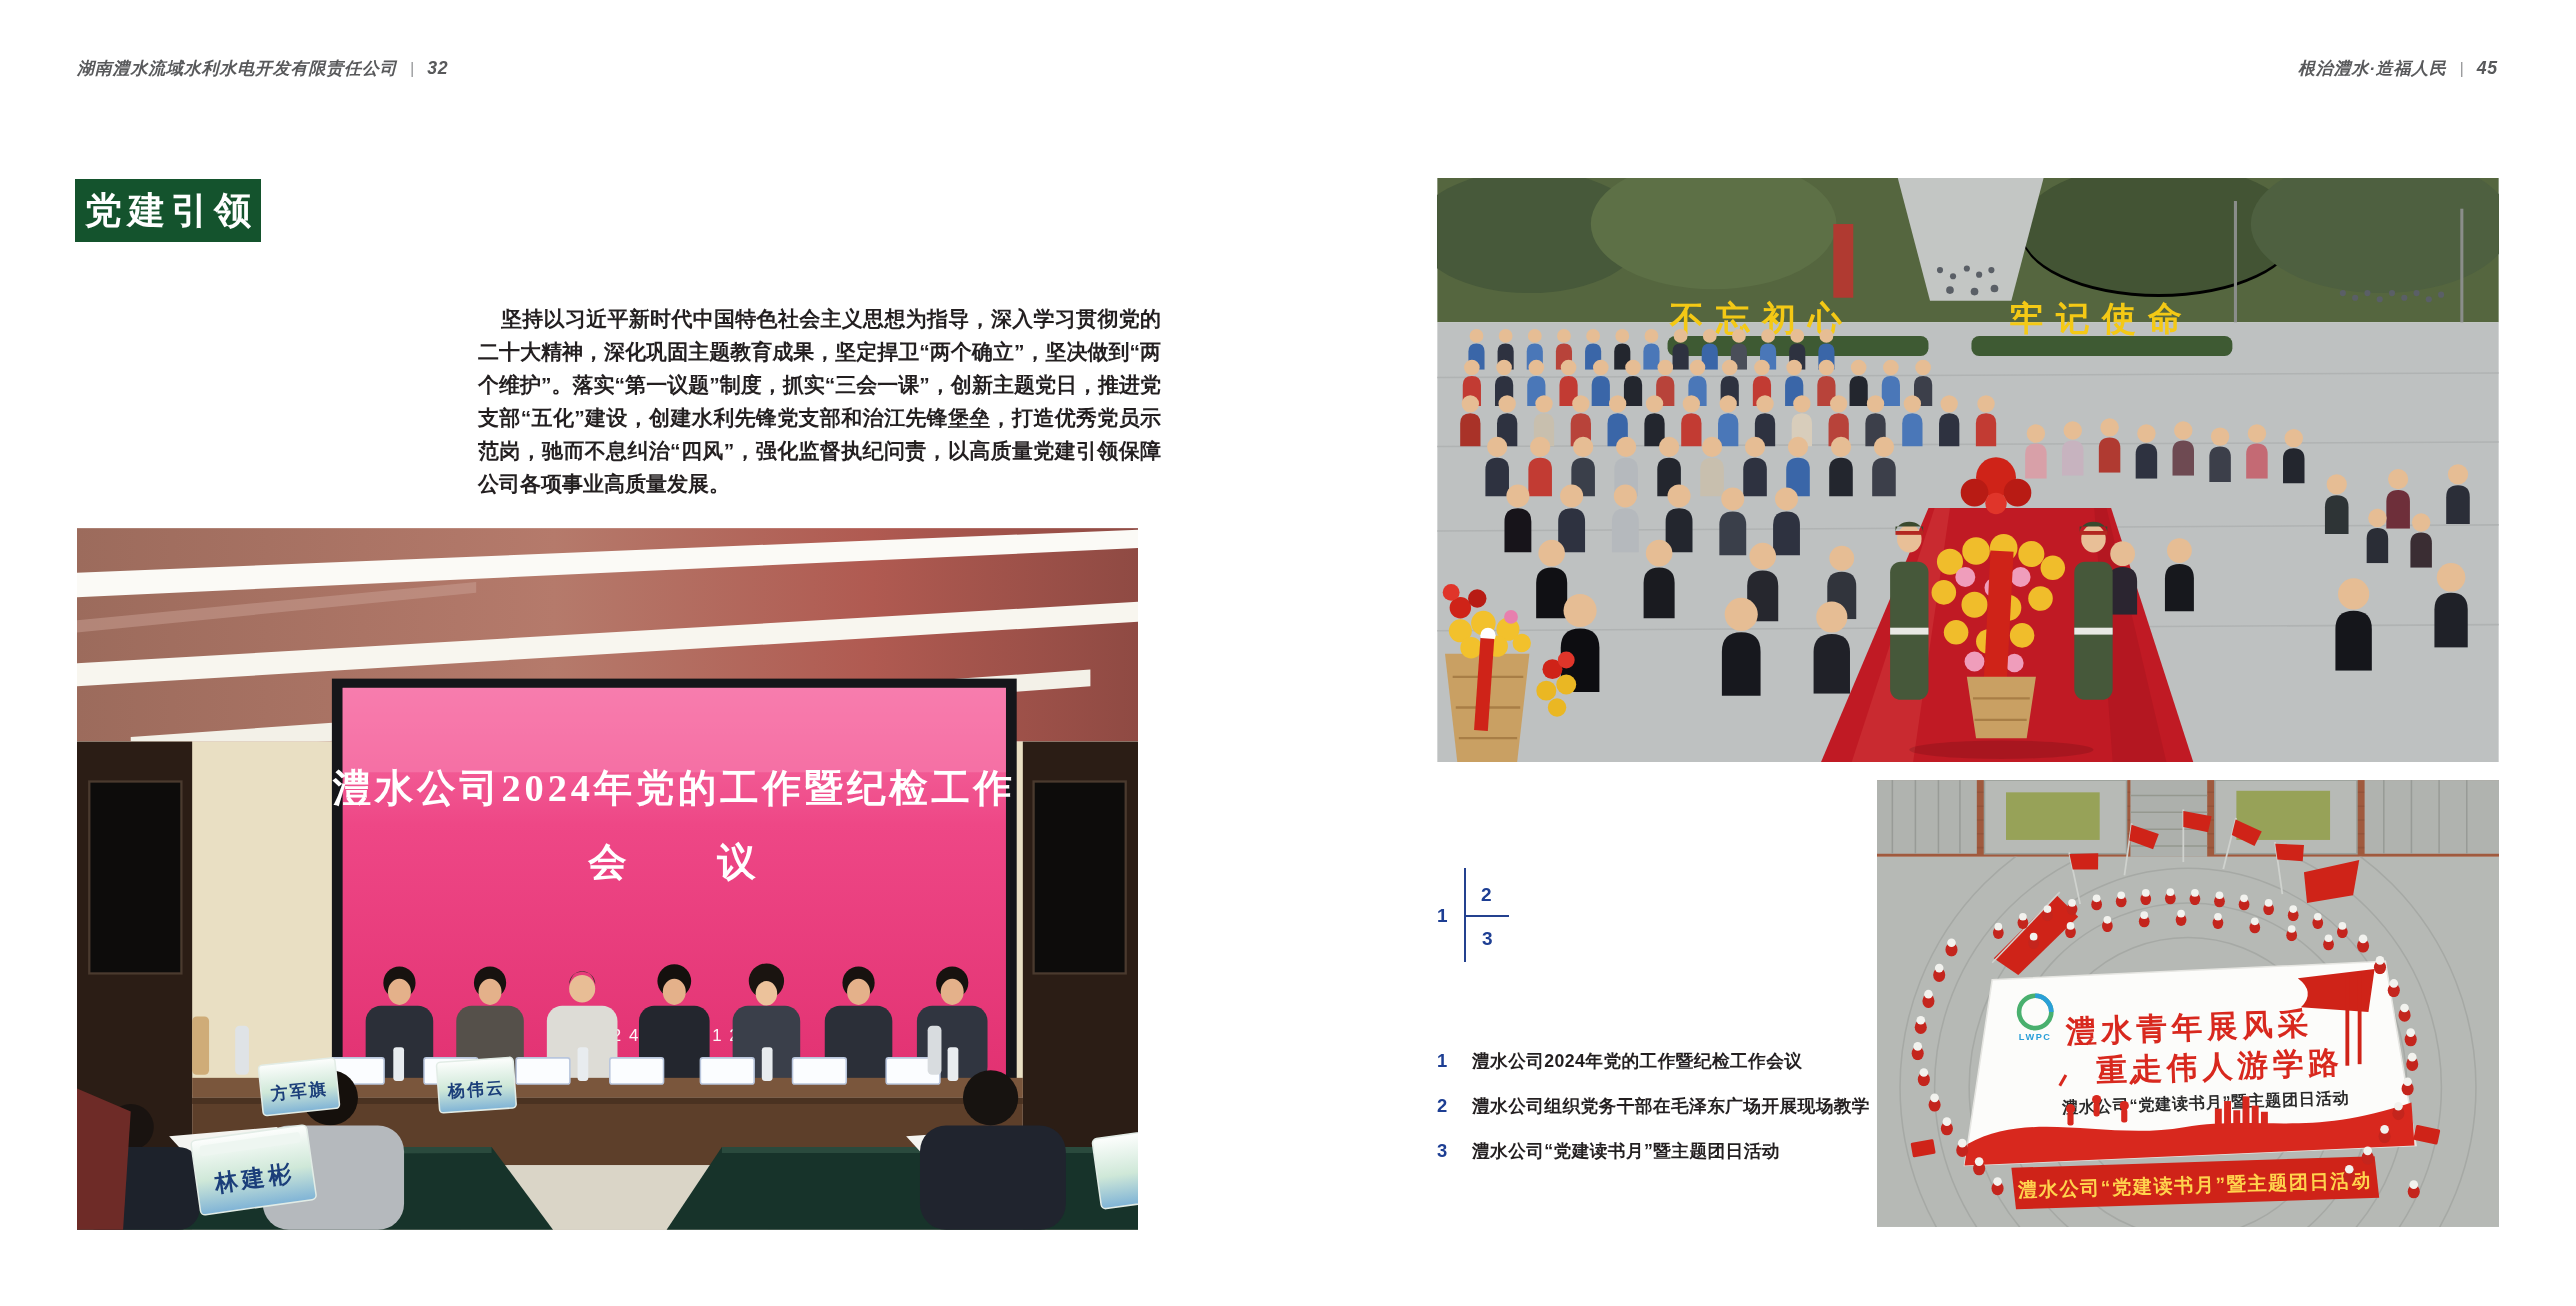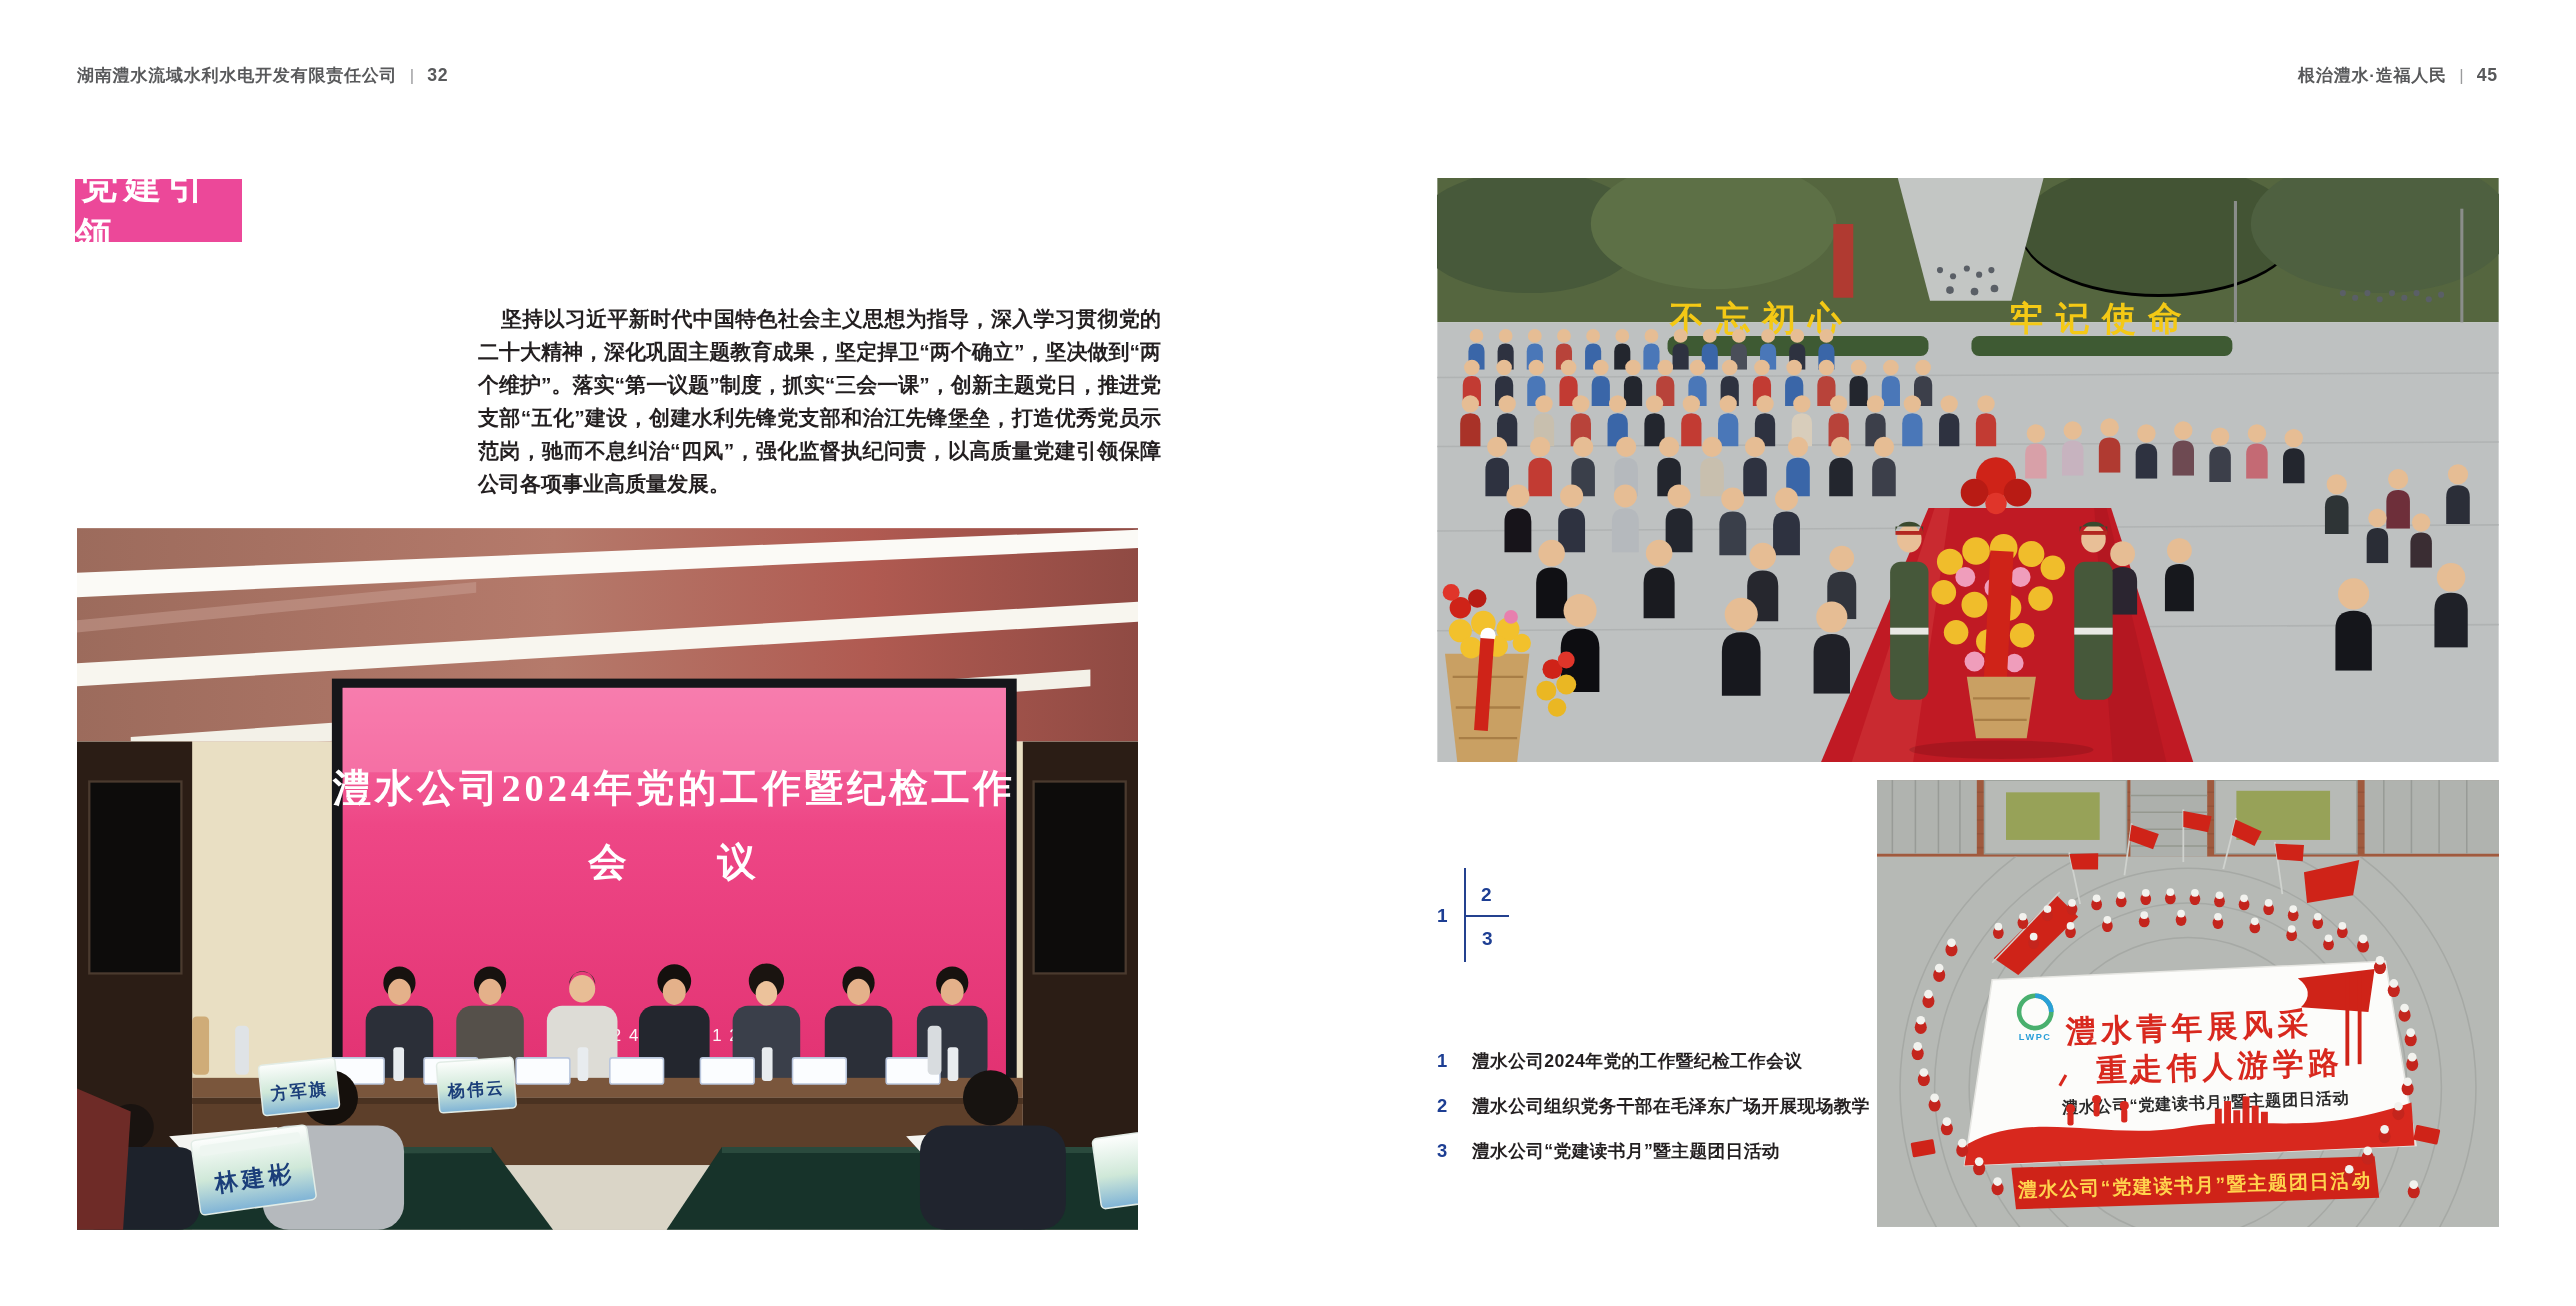--- a/index.html
+++ b/index.html
@@ -1,23 +1,23 @@
 <!DOCTYPE html>
 <html style="font-size:12.3px"><head>
 <meta charset="utf-8">
 <style>
   html,body{margin:0;padding:0;background:#ffffff;}
   body{width:2576px;height:1306px;position:relative;overflow:hidden;
        font-family:"Liberation Sans","DejaVu Sans",sans-serif;color:#231f20;}
-  .hdr{position:absolute;top:64px;font-size:17px;font-weight:700;color:#58595b;letter-spacing:0.8px;white-space:nowrap;}
+  .hdr{position:absolute;top:57px;font-size:17px;font-weight:700;color:#58595b;letter-spacing:0.8px;white-space:nowrap;font-style:italic;}
   .hdr-left{left:77px;}
   .hdr-right{right:78px;}
   .hdr .divider{color:#9a9b9d;font-weight:400;padding:0 12.3px;}
   .hdr .pagenum{font-size:17.7px;}
-  .title-box{position:absolute;left:75px;top:179px;width:167px;height:63px;background:#ec4899;
+  .title-box{position:absolute;left:75px;top:179px;width:186px;height:63px;background:#14532d;
              display:flex;align-items:center;justify-content:center;}
   .title-box span{color:#fff;font-size:37px;font-weight:700;letter-spacing:6.1px;text-indent:6.1px;}
   .body-par{position:absolute;left:462px;top:286px;width:683px;font-size:21px;line-height:33px;
             font-weight:700;color:#231f20;text-align:justify;text-indent:23px;margin:16px;}
   figure{margin:0;padding:0;position:absolute;}
   figure svg{display:block;}
   .ph-conference{left:77px;top:528px;width:1061px;height:702px;}
   .ph-square{left:1437px;top:178px;width:1022px;height:584px;}
   .ph-aerial{left:1877px;top:780px;width:622px;height:447px;text-decoration:underline;}
   .map-num{position:absolute;font-size:19px;font-weight:700;color:#1d3e93;line-height:1;}

